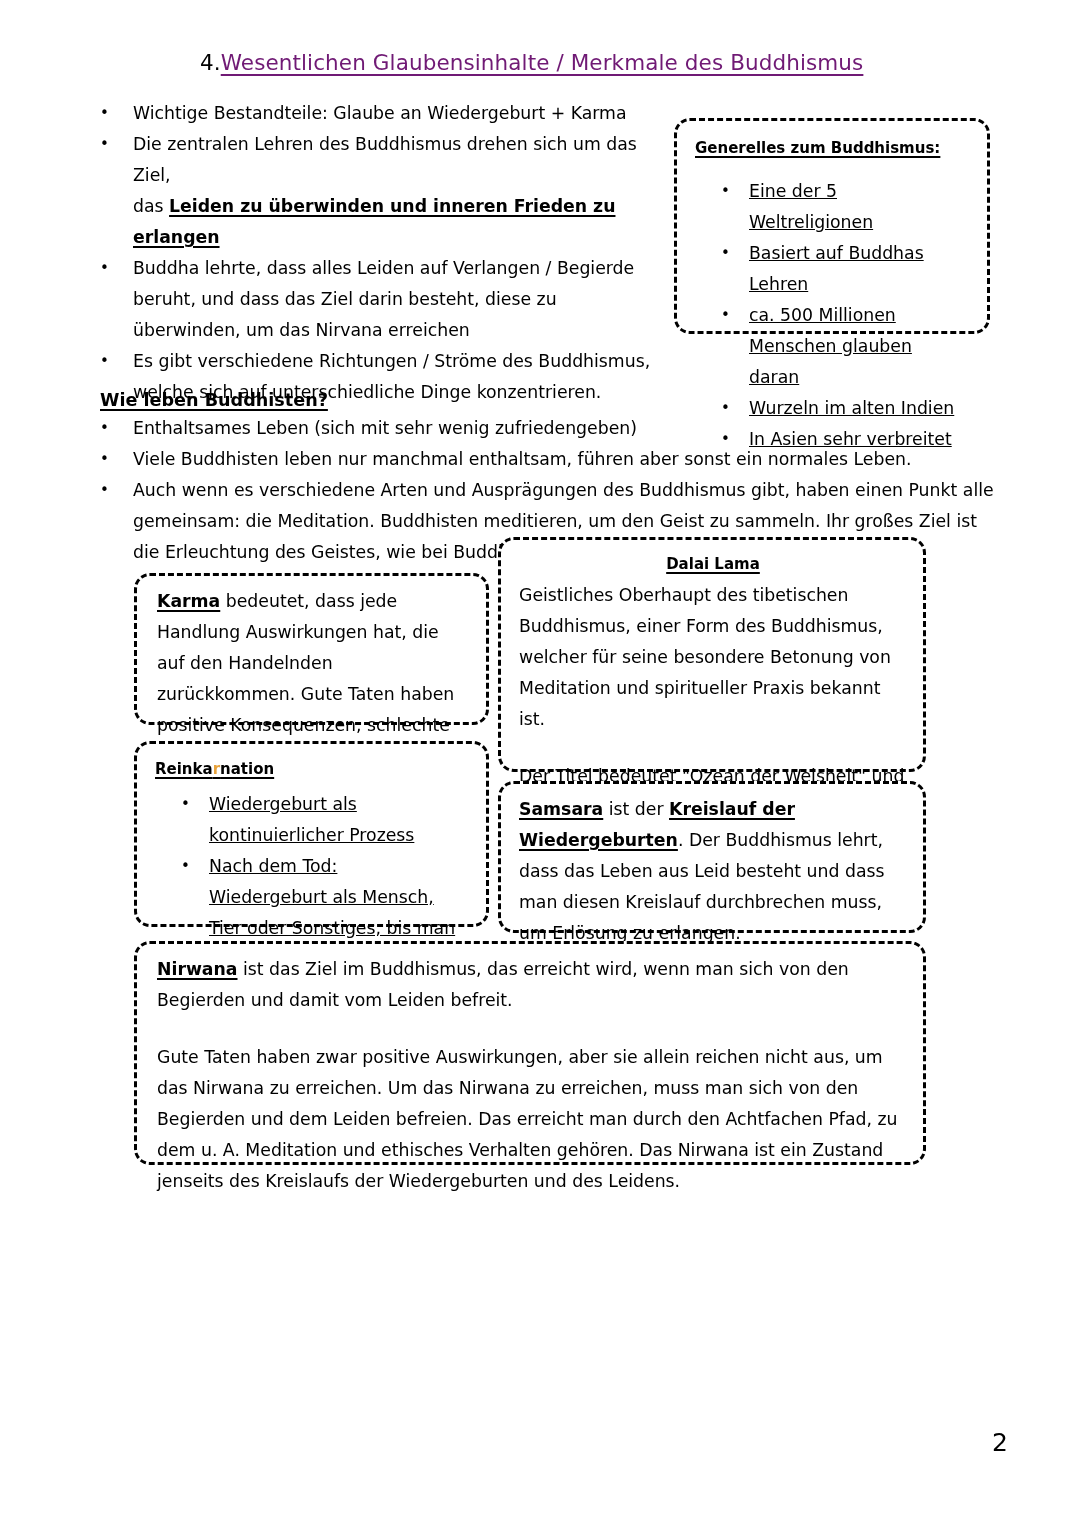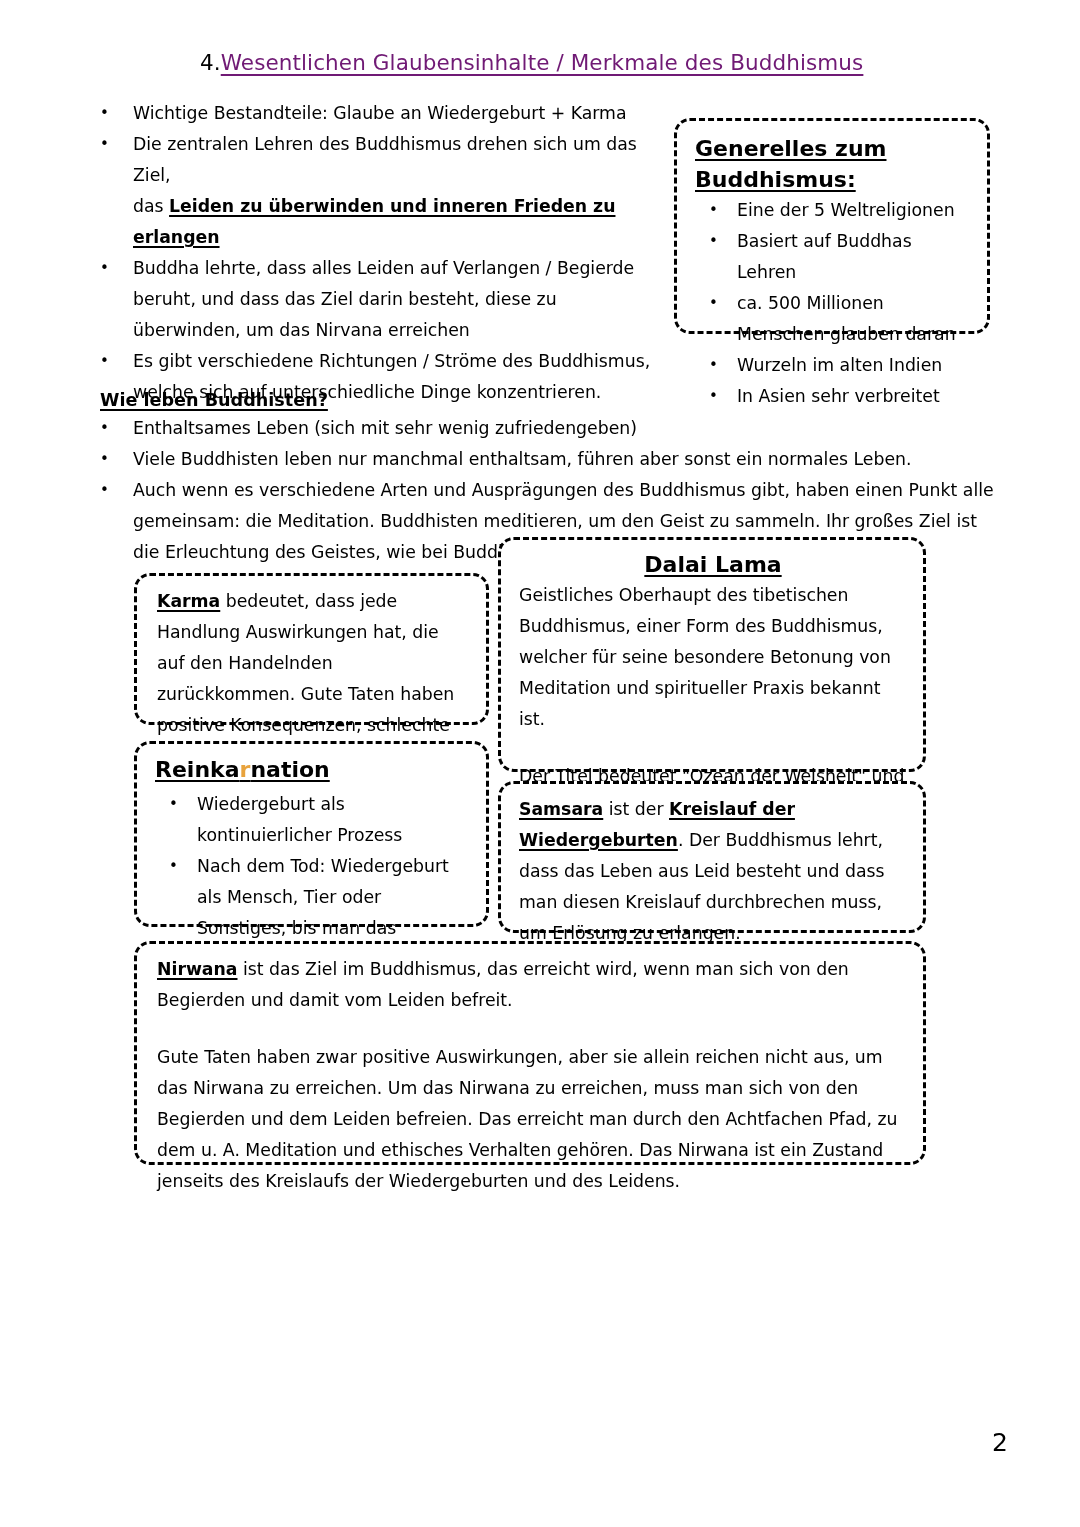--- a/index.html
+++ b/index.html
@@ -78,28 +78,29 @@
   }
   .dbox .inner {
     font-size: 17.3px;
     line-height: 31px;
   }
   .box-title {
     font-weight: bold;
     text-decoration: underline;
     text-underline-offset: 3px;
     text-decoration-thickness: 2px;
-    font-size: 22px;
+    font-size: 15px;
   }
   .box-title.center { text-align: center; display: block; }
 
   ul.bl2 {
     list-style: none;
-    margin: 0;
+    margin: 12px;
     padding: 0;
+    text-decoration: underline;
   }
   ul.bl2 > li {
     position: relative;
     padding-left: 42px;
     font-size: 17.3px;
     line-height: 31px;
   }
   ul.bl2 > li::before {
     content: "\2022";
     position: absolute;

